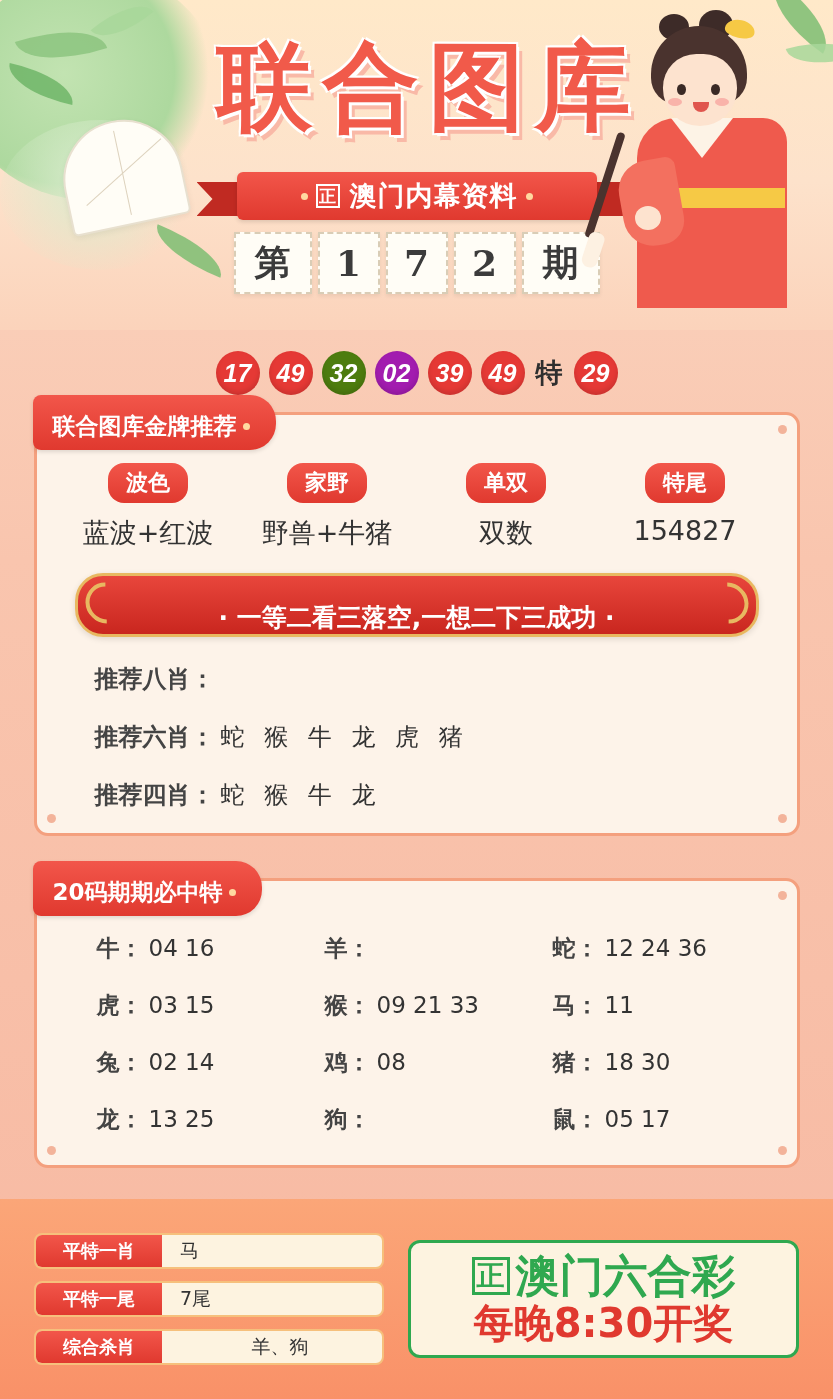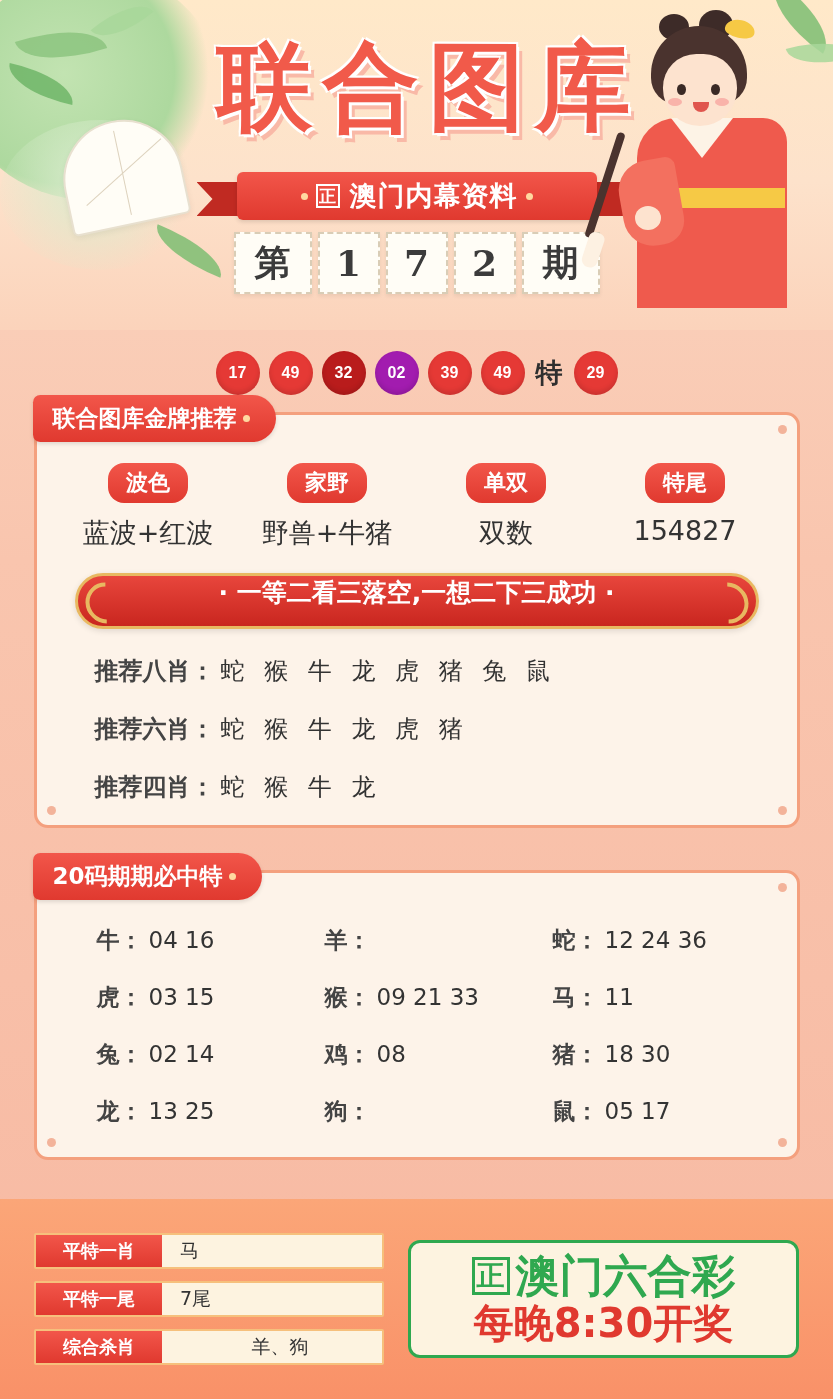--- a/index.html
+++ b/index.html
@@ -162,23 +162,24 @@
     height: 50px;
   }
   .result-label {
     font-size: 29px; font-weight: 700; color: #2f2f2f;
     font-family: "DejaVu Sans", sans-serif;
     letter-spacing: 0px;
   }
   .ball {
     width: 44px; height: 44px; border-radius: 50%;
     display: flex; align-items: center; justify-content: center;
-    color: #fff; font-size: 16px; font-weight: 700;
+    color: #fff; font-size: 25px; font-weight: 700;
     font-family: "Liberation Sans", sans-serif;
     box-shadow: inset 0 -3px 5px rgba(0,0,0,.12);
+    font-style: italic;
   }
   .te-label { font-size: 27px; font-weight: 700; color: #2f2f2f; margin: 0 2px; }
 
   
   .panel {
     position: relative;
     margin: 14px auto 0;
     width: 766px;
     background: #fdf3e9;
     border: 3px solid #f4a07e;
@@ -192,21 +193,21 @@
   .panel .screw.tl { left: 10px; top: 10px; }
   .panel .screw.tr { right: 10px; top: 10px; }
   .panel .screw.bl { left: 10px; bottom: 10px; }
   .panel .screw.br { right: 10px; bottom: 10px; }
 
   .panel-tag {
     position: absolute; left: -4px; top: -20px;
     background: linear-gradient(180deg,#f2564a,#e0392f);
     color: #fff;
     font-size: 23px; font-weight: 700;
-    padding: 8px 26px 8px 20px;
+    padding: 16px 26px 8px 20px;
     border-radius: 8px 26px 26px 8px;
     box-shadow: 0 2px 4px rgba(0,0,0,.12);
     display: flex; align-items: center; gap: 6px;
     font-family: "DejaVu Sans", sans-serif;
   }
   .panel-tag .dot { width: 7px; height: 7px; background: #ffd9a0; border-radius: 50%; }
 
   
   .stats {
     display: flex; justify-content: space-around; align-items: flex-start;
@@ -225,25 +226,25 @@
   .stat-val {
     margin-top: 12px;
     font-size: 27px; color: #333;
     font-family: "DejaVu Sans", sans-serif;
   }
 
   
   .slogan {
     position: relative;
     margin: 22px auto 16px;
-    width: 684px; height: 56px;
+    width: 684px; height: 64px;
     background: linear-gradient(180deg,#e8463c 0%, #c9261f 100%);
     border: 3px solid #e8b861;
     border-radius: 28px;
-    display: flex; align-items: flex-start; justify-content: center;
+    display: flex; align-items: flex-end; justify-content: center;
     box-shadow: 0 2px 6px rgba(0,0,0,.12);
   }
   .slogan-text {
     color: #fff; font-size: 25px; font-weight: 700;
     font-family: "DejaVu Sans", sans-serif;
   }
   .slogan .curl {
     position: absolute; top: 6px; width: 40px; height: 42px;
     border: 4px solid #e8b861; border-radius: 50%;
     border-right-color: transparent; border-bottom-color: transparent;
@@ -301,21 +302,21 @@
     width: 833px; height: 200px;
     background: linear-gradient(180deg,#fba678 0%, #f99168 100%);
     display: flex; align-items: center;
     padding: 0 34px;
     gap: 24px;
   }
   .footer-left { width: 350px; display: flex; flex-direction: column; gap: 12px; }
   .fl-row {
     display: flex; align-items: stretch;
     height: 36px;
-    border-radius: 2px;
+    border-radius: 8px;
     overflow: hidden;
     background: #fdf3e0;
     border: 2px solid #f6c07c;
   }
   .fl-key {
     background: linear-gradient(180deg,#f2564a,#e0392f);
     color: #fff; font-size: 18px; font-weight: 700;
     display: flex; align-items: center; justify-content: center;
     width: 126px;
     font-family: "DejaVu Sans", sans-serif;
@@ -406,21 +407,21 @@
     <div class="cheek-l"></div>
       <div class="cheek-r"></div>
     <div class="mouth"></div>
     <div class="hand"></div>
   </div>
 </div>
 
 <div class="result-row">
   <span class="ball" style="background:#e53935">17</span>
   <span class="ball" style="background:#e53935">49</span>
-  <span class="ball" style="background:#b91c1c">32</span>
+  <span class="ball" style="background:#4d7c0f">32</span>
   <span class="ball" style="background:#a21caf">02</span>
   <span class="ball" style="background:#e53935">39</span>
   <span class="ball" style="background:#e53935">49</span>
   <span class="te-label">特</span>
   <span class="ball" style="background:#e53935">29</span>
 </div>
 
 <div class="panel">
   <div class="screw tl"></div>
   <div class="screw tr"></div>
@@ -452,21 +453,20 @@
   </div>
 
   <div class="slogan">
     <span class="curl left"></span>
     <span class="curl right"></span>
     <span class="slogan-text">· 一等二看三落空,一想二下三成功 ·</span>
   </div>
 
   <div class="rec-line">
     <span class="rec-label">推荐八肖：</span>
-    <span class="rec-vals">蛇 猴 牛 龙 虎 猪 兔 鼠</span>
   </div>
   <div class="rec-line">
     <span class="rec-label">推荐六肖：</span>
     <span class="rec-vals">蛇 猴 牛 龙 虎 猪</span>
   </div>
   <div class="rec-line">
     <span class="rec-label">推荐四肖：</span>
     <span class="rec-vals">蛇 猴 牛 龙</span>
   </div>
 </div>

